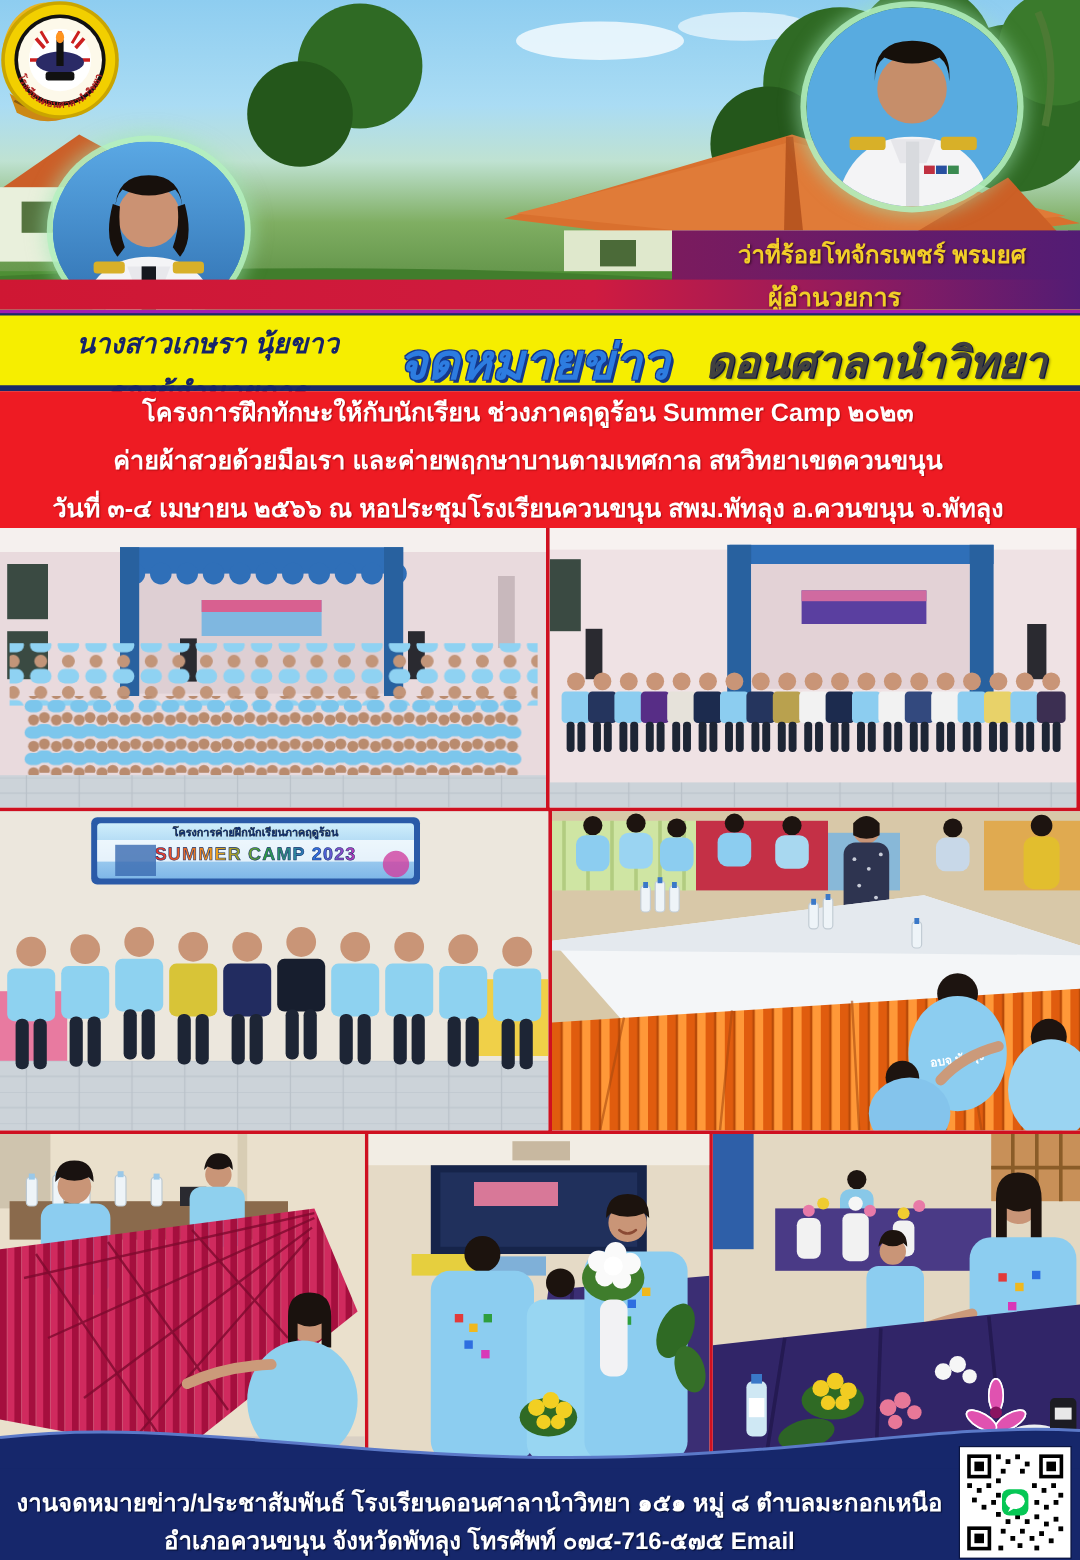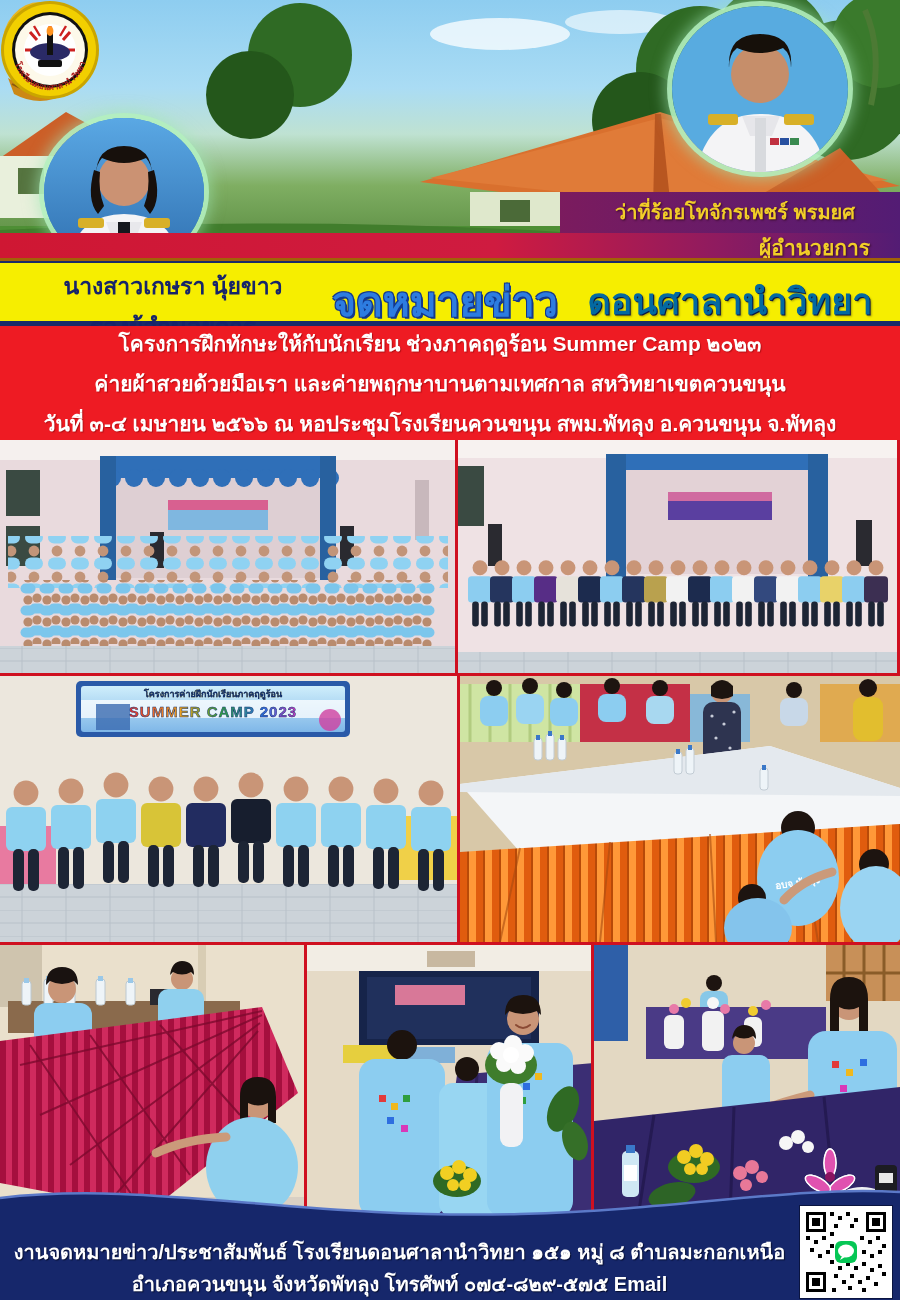--- a/index.html
+++ b/index.html
@@ -19,37 +19,37 @@
           box-shadow:0 0 0 5px rgba(180,240,190,.85), 0 0 14px 8px rgba(160,230,180,.55); }
   .oval-deputy { left:44px; top:118px; width:160px; height:148px; }
   .oval-director { left:672px; top:6px; width:176px; height:166px; }
 
   .band-purple { position:absolute; left:560px; top:192px; width:340px; height:44px;
                  background:linear-gradient(90deg,#7b1b5e,#531c74); }
   .band { position:absolute; left:0; top:233px; width:900px; height:25px;
           background:linear-gradient(90deg,#cf1733 0%, #cf1b40 55%, #8e1b60 80%, #531c74 100%); }
   .director-name { position:absolute; left:575px; top:196px; width:320px; text-align:center;
                    color:#f2ce28; font-weight:bold; font-size:20px; text-shadow:1px 1px 2px #3a0c28; }
-  .director-title { position:absolute; left:640px; top:231px; width:230px; text-align:right;
+  .director-title { position:absolute; left:640px; top:231px; width:230px; text-align:left;
                     color:#f2ce28; font-weight:bold; font-size:21px; text-shadow:1px 1px 2px #3a0c28; }
   .issue-line { position:absolute; left:300px; top:232px; width:380px; text-align:center;
                 color:#f8e93a; font-weight:bold; font-size:20px; text-shadow:1px 1px 2px #6a0c14; }
 
   
   .masthead { position:absolute; left:0; top:258px; width:900px; height:68px; background:#f6ee00;
-              border-top:3px solid #a16207; border-bottom:3px solid #1a2a68;
-              box-shadow:inset 0 7px 0 -5px #1a2a68, inset 0 -7px 0 -5px #1a2a68; }
+              border-top:3px solid #a21caf; border-bottom:3px solid #1a2a68;
+              box-shadow:inset 0 7px 0 -5px #1a2a68, inset 0 -7px 0 -5px #1a2a68;font-style:italic; }
   .deputy-block { position:absolute; left:28px; top:7px; width:290px; text-align:center; color:#16246a; }
   .deputy-name { font-size:23px; font-weight:bold; }
   .deputy-title { font-size:24px; font-weight:bold; margin-top:3px; }
   .newsletter-title { position:absolute; left:320px; top:8px; width:250px; text-align:center;
       font-size:41px; font-weight:bold; color:#2d7ce0;
       text-shadow:2px 2px 0 #14388c,-1px -1px 0 #14388c,1px -1px 0 #14388c,-1px 1px 0 #14388c; }
   .school-name { position:absolute; left:570px; top:12px; width:320px; text-align:center;
-      font-size:36px; font-weight:bold; color:#0369a1;
+      font-size:36px; font-weight:bold; color:#404040;
       text-shadow:1px 1px 0 #0c1440, 2px 2px 2px rgba(0,0,0,.3); }
 
   
   .announce { position:absolute; left:0; top:326px; width:900px; height:114px; background:#ee1b23;
               display:flex; flex-direction:column; justify-content:center; gap:7px; }
   .announce div { color:#fff; font-weight:bold; font-size:21px; text-align:center; width:880px;
                   text-shadow:1px 1px 1px rgba(120,0,0,.5); }
 
   
   .collage { position:absolute; left:0; top:440px; width:900px; height:778px; background:#cf1020;
@@ -632,21 +632,21 @@
     </div>
   </div>
 
   <svg class="footer-wave" viewBox="0 0 900 50" preserveAspectRatio="none">
     <path d="M0,20 C150,2 300,42 520,36 C690,31 790,8 900,14 L900,50 L0,50 Z" fill="#16276b"></path>
     <path d="M0,20 C150,2 300,42 520,36 C690,31 790,8 900,14" fill="none" stroke="#5b79c8" stroke-width="2.5"></path>
   </svg>
   <div class="footer"></div>
   <div class="foot-line foot-line1">งานจดหมายข่าว/ประชาสัมพันธ์ โรงเรียนดอนศาลานำวิทยา ๑๕๑ หมู่ ๘ ตำบลมะกอกเหนือ</div>
   <div class="foot-line foot-line2">
-    <span>อำเภอควนขนุน จังหวัดพัทลุง โทรศัพท์ ๐๗๔-๘๒๙-๕๗๕ Email </span>
+    <span>อำเภอควนขนุน จังหวัดพัทลุง โทรศัพท์ ๐๗๔-716-๕๗๕ Email </span>
   </div>
   <div class="qr">
     <svg width="84" height="84" viewBox="0 0 84 84">
       <rect width="84" height="84" fill="#fff"></rect>
 
       <g fill="#000">
         <rect x="2" y="2" width="20" height="20"></rect>
           <rect x="62" y="2" width="20" height="20"></rect>
           <rect x="2" y="62" width="20" height="20"></rect>
       </g>

